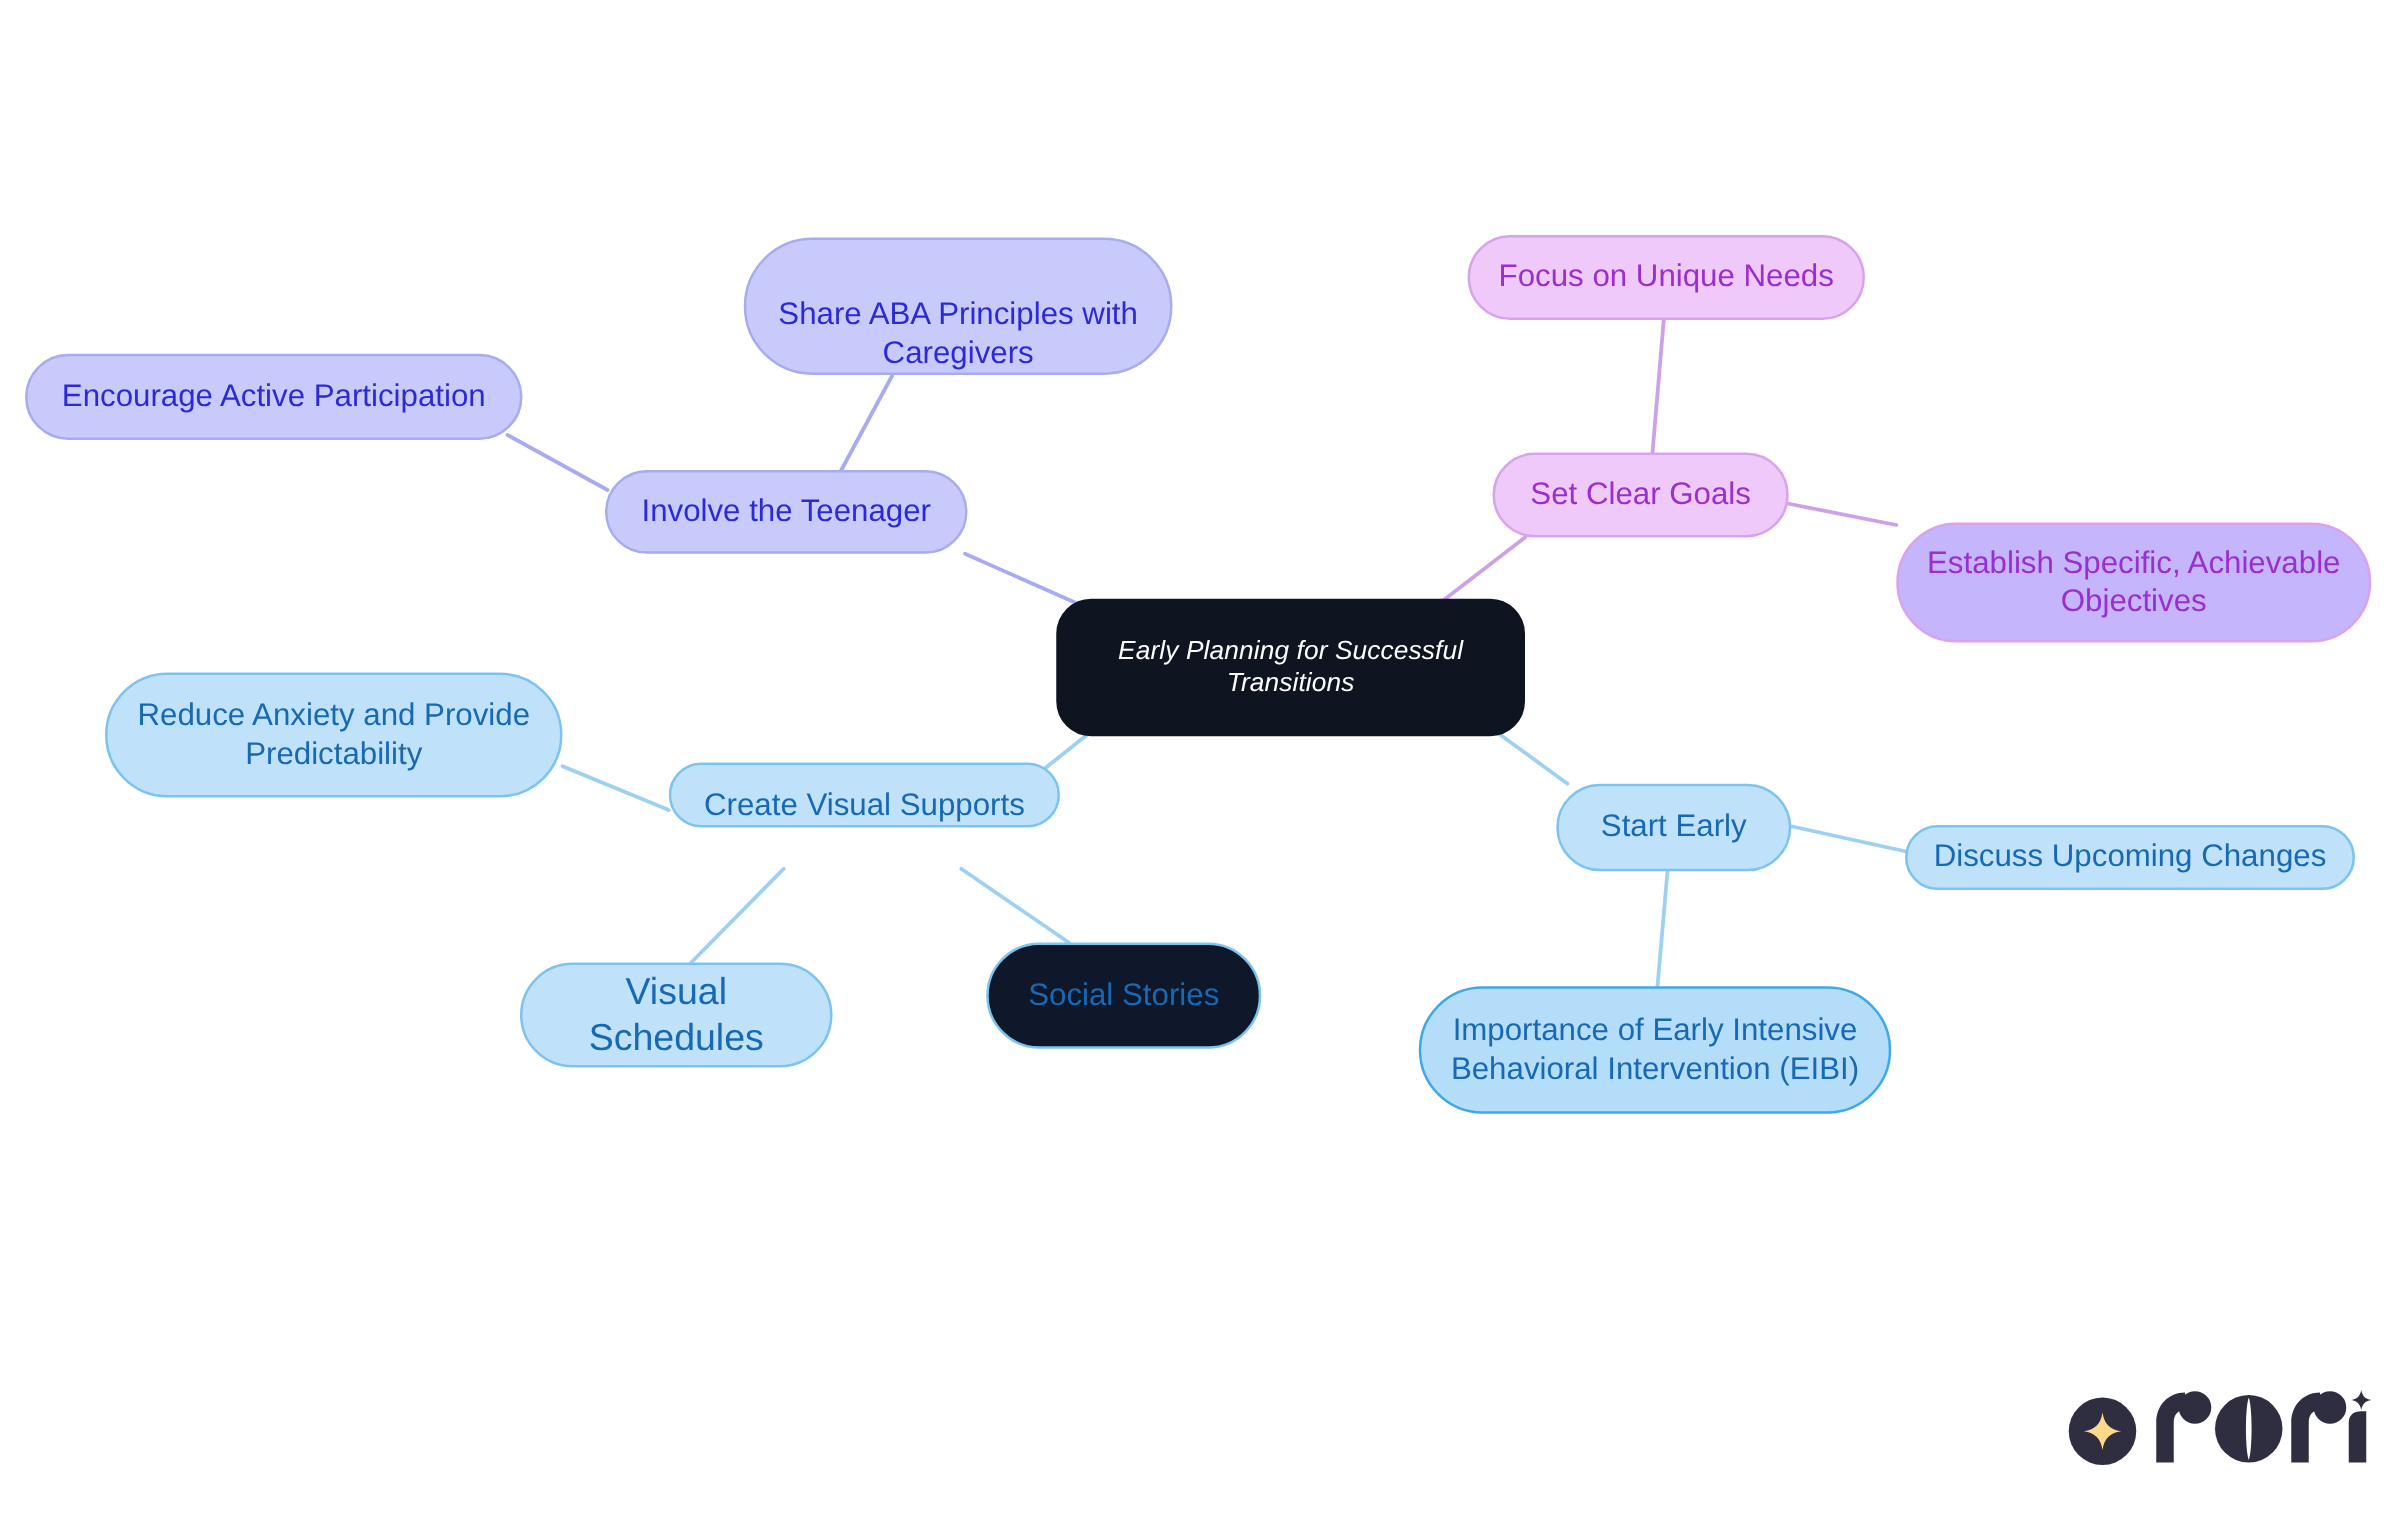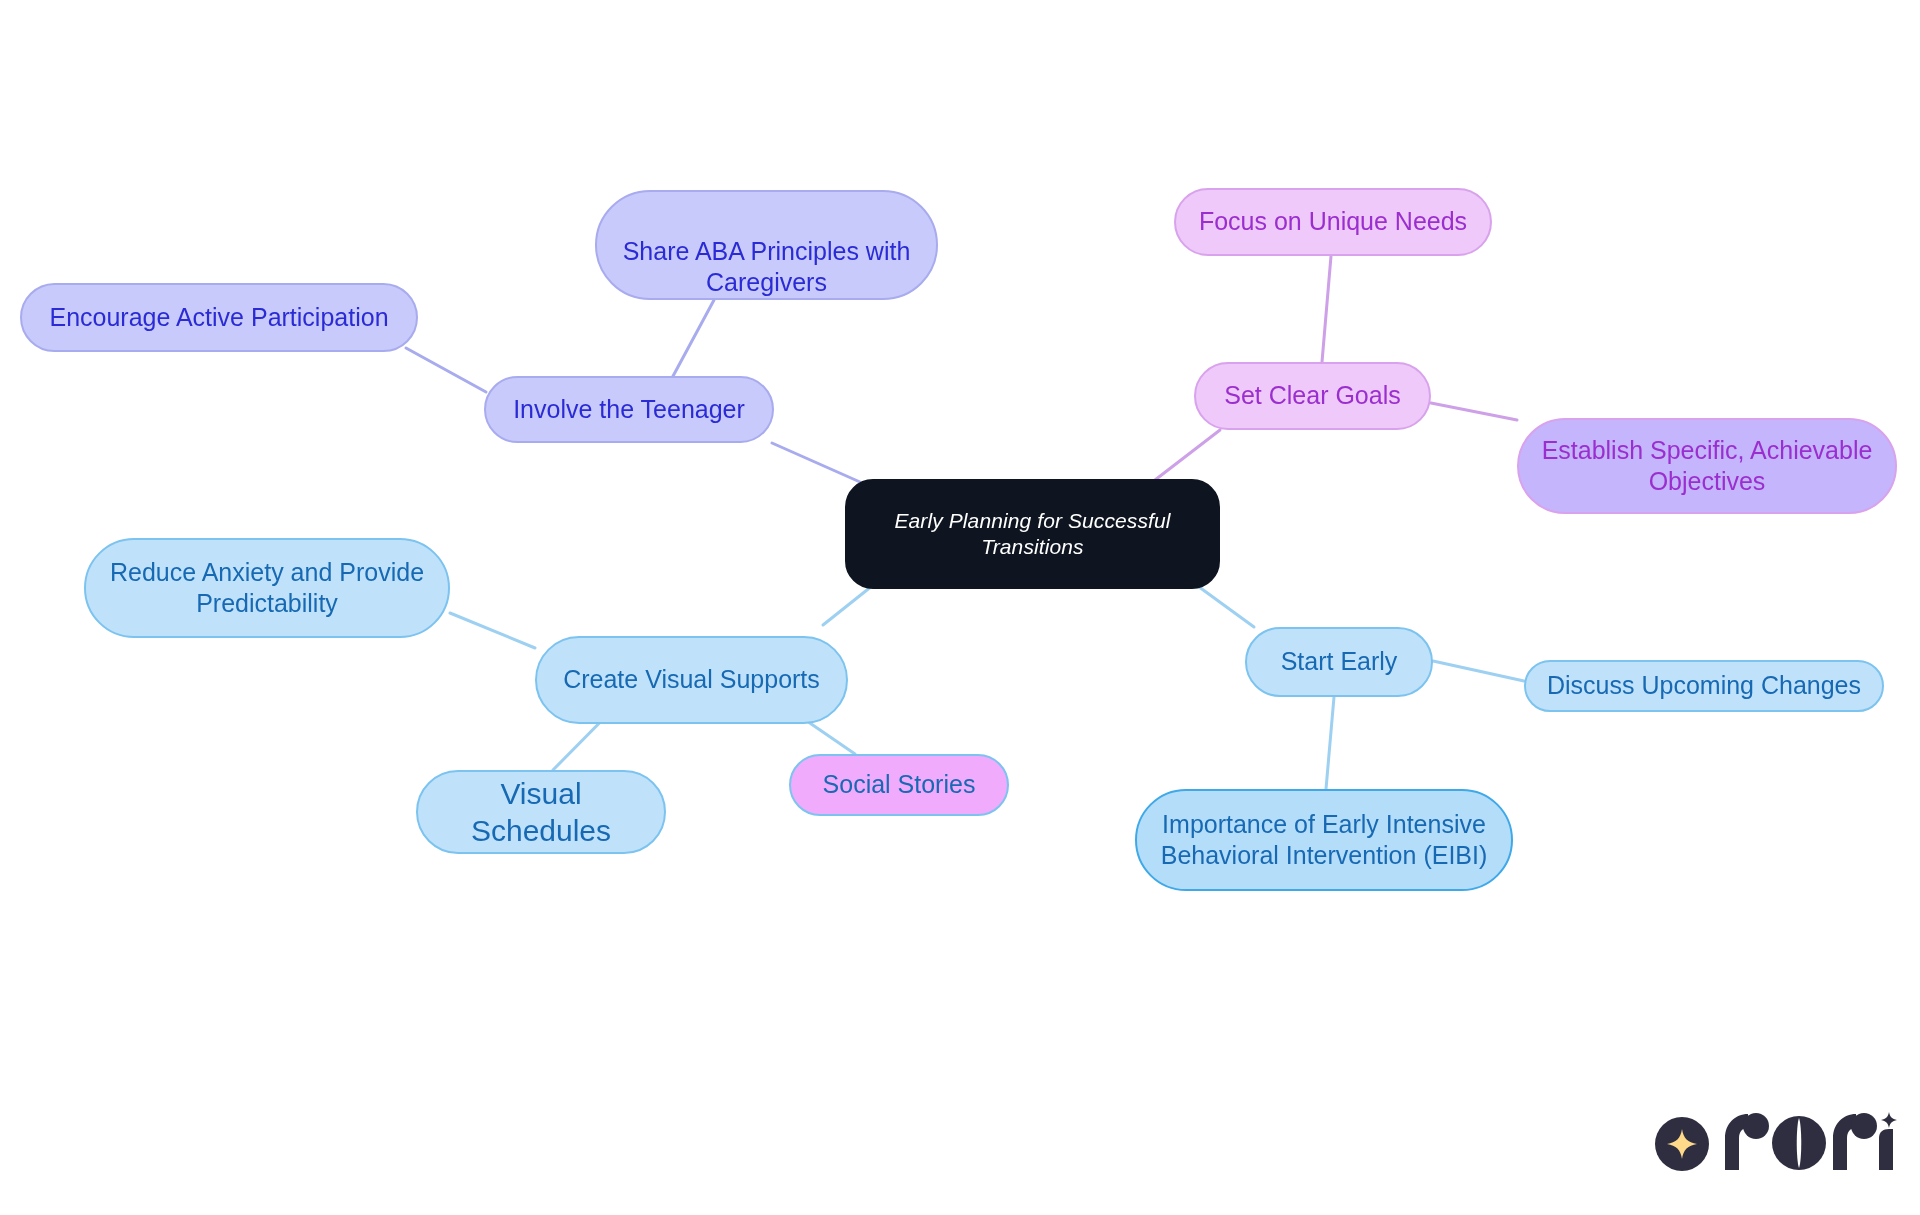--- a/index.html
+++ b/index.html
@@ -119,25 +119,25 @@
       <div class="node root" style="left: 845px; top: 479px; width: 375px; height: 110px; background: rgb(14, 21, 32); border-color: rgb(14, 21, 32); color: rgb(255, 255, 255); font-size: 21px; font-style: italic;"><span class="node-label">Early Planning for Successful
 Transitions</span></div>
       <div class="node purple" style="left: 484px; top: 376px; width: 290px; height: 67px; background: rgb(199, 202, 250); border-color: rgb(168, 171, 238); color: rgb(43, 43, 214); font-size: 25px;"><span class="node-label">Involve the Teenager</span></div>
       <div class="node purple" style="left: 595px; top: 190px; width: 343px; height: 110px; background: rgb(199, 202, 250); border-color: rgb(168, 171, 238); color: rgb(43, 43, 214); font-size: 25px; align-items: flex-end;"><span class="node-label">Share ABA Principles with
 Caregivers</span></div>
       <div class="node purple" style="left: 20px; top: 283px; width: 398px; height: 69px; background: rgb(199, 202, 250); border-color: rgb(168, 171, 238); color: rgb(43, 43, 214); font-size: 25px;"><span class="node-label">Encourage Active Participation</span></div>
       <div class="node pink" style="left: 1194px; top: 362px; width: 237px; height: 68px; background: rgb(238, 201, 249); border-color: rgb(217, 162, 236); color: rgb(155, 46, 206); font-size: 25px;"><span class="node-label">Set Clear Goals</span></div>
       <div class="node pink" style="left: 1174px; top: 188px; width: 318px; height: 68px; background: rgb(238, 201, 249); border-color: rgb(217, 162, 236); color: rgb(155, 46, 206); font-size: 25px;"><span class="node-label">Focus on Unique Needs</span></div>
       <div class="node pink" style="left: 1517px; top: 382px; width: 380px; height: 96px; background: #c4b5fd; border-color: rgb(217, 162, 236); color: rgb(155, 46, 206); font-size: 25px; margin-top: 36px;"><span class="node-label">Establish Specific, Achievable
 Objectives</span></div>
-      <div class="node blue" style="left: 535px; top: 636px; width: 313px; height: 88px; background: rgb(191, 226, 250); border-color: rgb(124, 195, 239); color: rgb(23, 105, 179); font-size: 25px;"><span class="node-label">Create Visual Supports</span></div>
+      <div class="node blue" style="left: 535px; top: 610px; width: 313px; height: 52px; background: rgb(191, 226, 250); border-color: rgb(124, 195, 239); color: rgb(23, 105, 179); font-size: 25px; align-items: flex-end;"><span class="node-label">Create Visual Supports</span></div>
       <div class="node blue" style="left: 84px; top: 538px; width: 366px; height: 100px; background: rgb(191, 226, 250); border-color: rgb(124, 195, 239); color: rgb(23, 105, 179); font-size: 25px;"><span class="node-label">Reduce Anxiety and Provide
 Predictability</span></div>
       <div class="node blue" style="left: 416px; top: 770px; width: 250px; height: 84px; background: rgb(191, 226, 250); border-color: rgb(124, 195, 239); color: rgb(23, 105, 179); font-size: 30px;"><span class="node-label">Visual Schedules</span></div>
-      <div class="node blue" style="left: 789px; top: 754px; width: 220px; height: 62px; background: #f0abfc; border-color: rgb(124, 195, 239); color: rgb(23, 105, 179); font-size: 25px;"><span class="node-label">Social Stories</span></div>
+      <div class="node blue" style="left: 789px; top: 754px; width: 220px; height: 85px; background: #0f172a; border-color: rgb(124, 195, 239); color: rgb(23, 105, 179); font-size: 25px;"><span class="node-label">Social Stories</span></div>
       <div class="node blue" style="left: 1245px; top: 627px; width: 188px; height: 70px; background: rgb(191, 226, 250); border-color: rgb(124, 195, 239); color: rgb(23, 105, 179); font-size: 25px;"><span class="node-label">Start Early</span></div>
       <div class="node blue" style="left: 1524px; top: 660px; width: 360px; height: 52px; background: rgb(191, 226, 250); border-color: rgb(124, 195, 239); color: rgb(23, 105, 179); font-size: 25px;"><span class="node-label">Discuss Upcoming Changes</span></div>
       <div class="node blue-bright" style="left: 1135px; top: 789px; width: 378px; height: 102px; background: rgb(180, 221, 250); border-color: rgb(63, 169, 232); color: rgb(23, 105, 179); font-size: 25px;"><span class="node-label">Importance of Early Intensive
 Behavioral Intervention (EIBI)</span></div>
     </div>
 
   <div id="logo" style="left: 1655px; top: 1112px;">
     <span class="logo-mark">
       <svg width="36" height="36" viewBox="0 0 36 36" xmlns="http://www.w3.org/2000/svg">
         <path d="M18 3 C19.4 12.2 23.8 16.6 33 18 C23.8 19.4 19.4 23.8 18 33 C16.6 23.8 12.2 19.4 3 18 C12.2 16.6 16.6 12.2 18 3 Z" fill="#ffd98a"></path>

